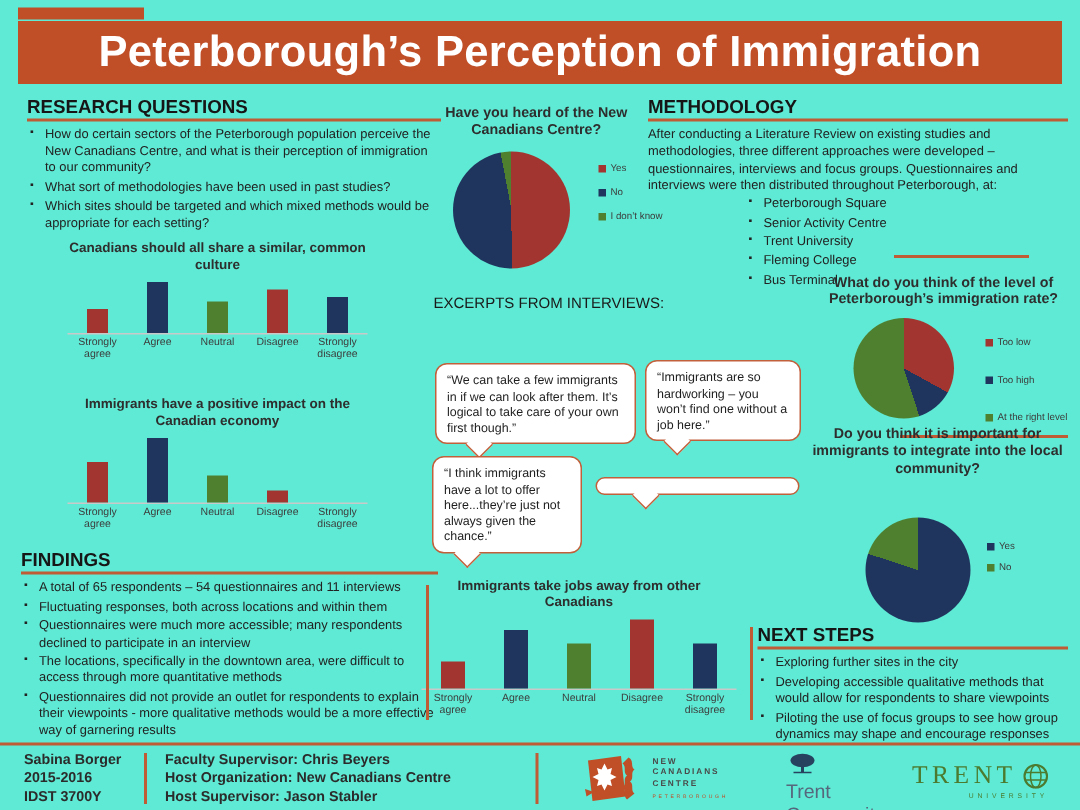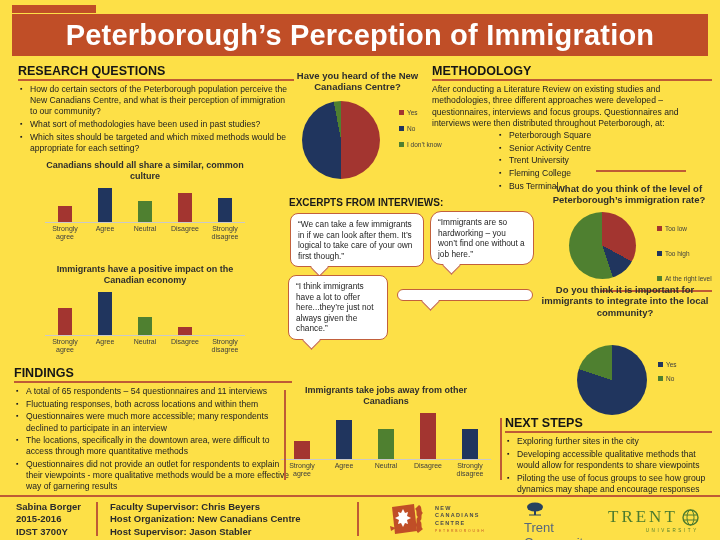--- a/index.html
+++ b/index.html
@@ -1,17 +1,17 @@
 <!DOCTYPE html>
 <html><head>
 <meta charset="utf-8">
 <style>
   html,body { margin:0; padding:0; }
   body { width:720px; height:540px; background:#fff; font-family:"Liberation Sans",sans-serif; }
-  #poster { position:relative; width:720px; height:540px; overflow:hidden; background:#fde047; }
+  #poster { position:relative; width:720px; height:540px; overflow:hidden; background:#5eead4; }
   .abs { position:absolute; }
 
   .top-tab { position:absolute; left:12px; top:5px; width:84px; height:8px; background:#C04E27; }
   .banner { position:absolute; left:12px; top:14px; width:696px; height:42px; background:#C04E27;
             color:#fff; display:flex; align-items:center; justify-content:center;
             font-size:29px; font-weight:600; letter-spacing:0.2px; }
 
   .sec-h { position:absolute; font-weight:700; font-size:12.5px; color:#161616;
            border-bottom:2px solid #BF5B35; padding-bottom:1px; }
 
@@ -31,29 +31,29 @@
 
   .pie { position:absolute; border-radius:50%; }
   .legend { position:absolute; }
   .legend .item { display:flex; align-items:flex-start; margin-bottom:9px; }
   .legend.sp18 .item { margin-bottom:18px; }
   .legend.sp7 .item { margin-bottom:7px; }
   .legend .marker { width:5px; height:5px; margin-right:3px; margin-top:1px; flex:none; }
   .legend .ltext { font-size:6.5px; color:#3d3d3d; white-space:nowrap; }
 
   .bubble { position:absolute; background:#fff; border:1.5px solid #C2603C; border-radius:8px;
-            padding:5px 7px; font-size:8.3px; line-height:1.28; color:#1e1e1e; }
+            padding:5px 7px; font-size:8.3px; line-height:1.28; color:#1e1e1e;margin-top:29px; }
   .bubble .tail { position:absolute; bottom:-7.5px; width:12px; height:12px; background:#fff;
                   border-right:1.5px solid #C2603C; border-bottom:1.5px solid #C2603C;
                   transform:rotate(45deg); }
 
   .hline { position:absolute; height:2px; background:#BF5B35; }
   .vline { position:absolute; width:2px; background:#BF5B35; }
 
-  .excerpt-h { position:absolute; font-weight:700; font-size:10px; color:#1a1a1a; }
+  .excerpt-h { position:absolute; font-weight:400; font-size:10px; color:#1a1a1a; }
 
   .f-col { position:absolute; font-size:9.5px; font-weight:600; color:#2b2b2b; line-height:1.3; }
   .logo-box { position:absolute; display:flex; align-items:center; }
   .ncc-text { margin-left:5px; }
   .ncc-line { font-size:5.5px; font-weight:700; letter-spacing:1.3px; color:#4a4a4a; line-height:1.35; }
   .ncc-sub { font-size:3.4px; letter-spacing:1.8px; color:#C04E27; margin-top:2px; }
   .tcrc { text-align:left; color:#56677d; font-size:13px; line-height:1.2; }
   .tcrc .t2 { border-bottom:1px solid #56677d; padding-bottom:1px; }
   .trent-name { font-family:"Liberation Serif",serif; font-size:17px; letter-spacing:3px; color:#4C7B2F; }
   .trent-sub { font-size:4.5px; letter-spacing:2.6px; color:#4C7B2F; text-align:right; margin-top:1px; }
@@ -158,21 +158,21 @@
         <span class="ltext">I don’t know</span>
       </div>
     </div>
 
   <div class="excerpt-h" style="left:289px; top:197px;">EXCERPTS FROM INTERVIEWS:</div>
 
   <div class="bubble" style="left:290px; top:213px; width:118px;">
     <span>“We can take a few immigrants in if we can look after them. It’s logical to take care of your own first though.”</span>
     <span class="tail" style="left:22px;"></span>
   </div>
-  <div class="bubble" style="left:430px; top:211px; width:88px;border-radius:11px;">
+  <div class="bubble" style="left:430px; top:211px; width:88px;">
     <span>“Immigrants are so hardworking – you won’t find one without a job here.”</span>
     <span class="tail" style="left:14px;"></span>
   </div>
   <div class="bubble" style="left:288px; top:275px; width:84px;">
     <span>“I think immigrants have a lot to offer here...they’re just not always given the chance.”</span>
     <span class="tail" style="left:16px;"></span>
   </div>
   <div class="bubble" style="left:397px; top:289px; width:120px;">
     <span class="tail" style="left:26px;"></span>
   </div>

